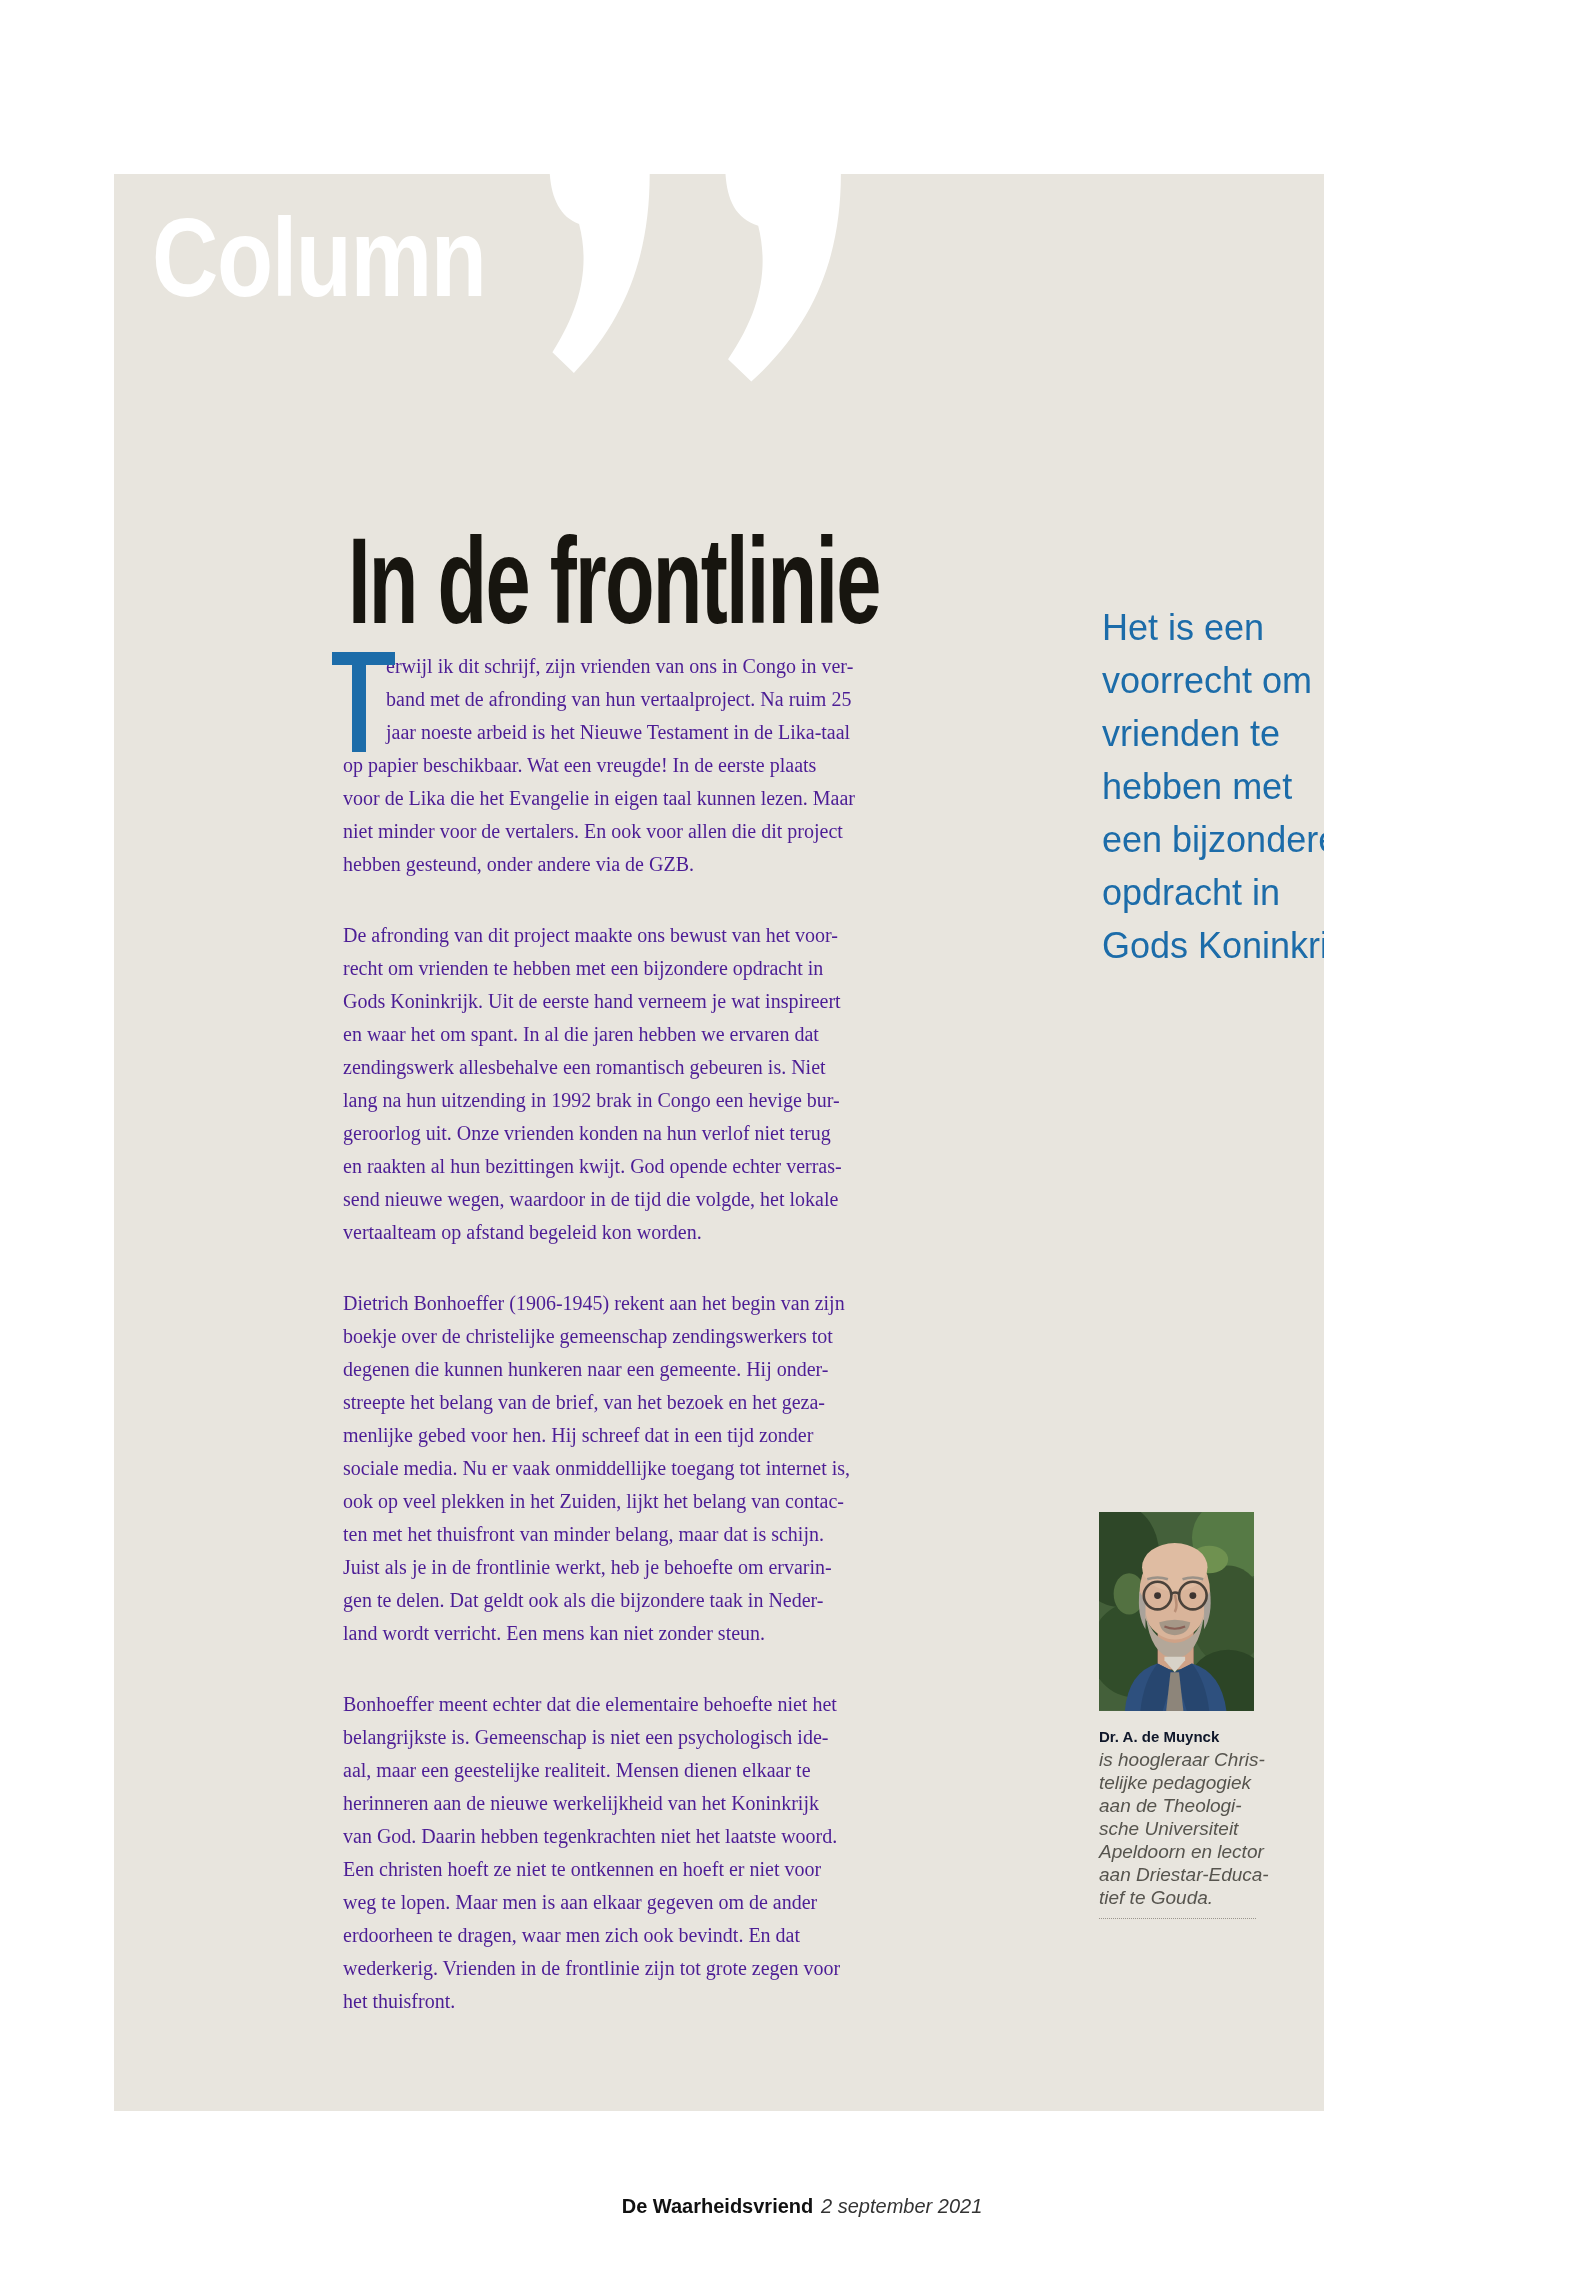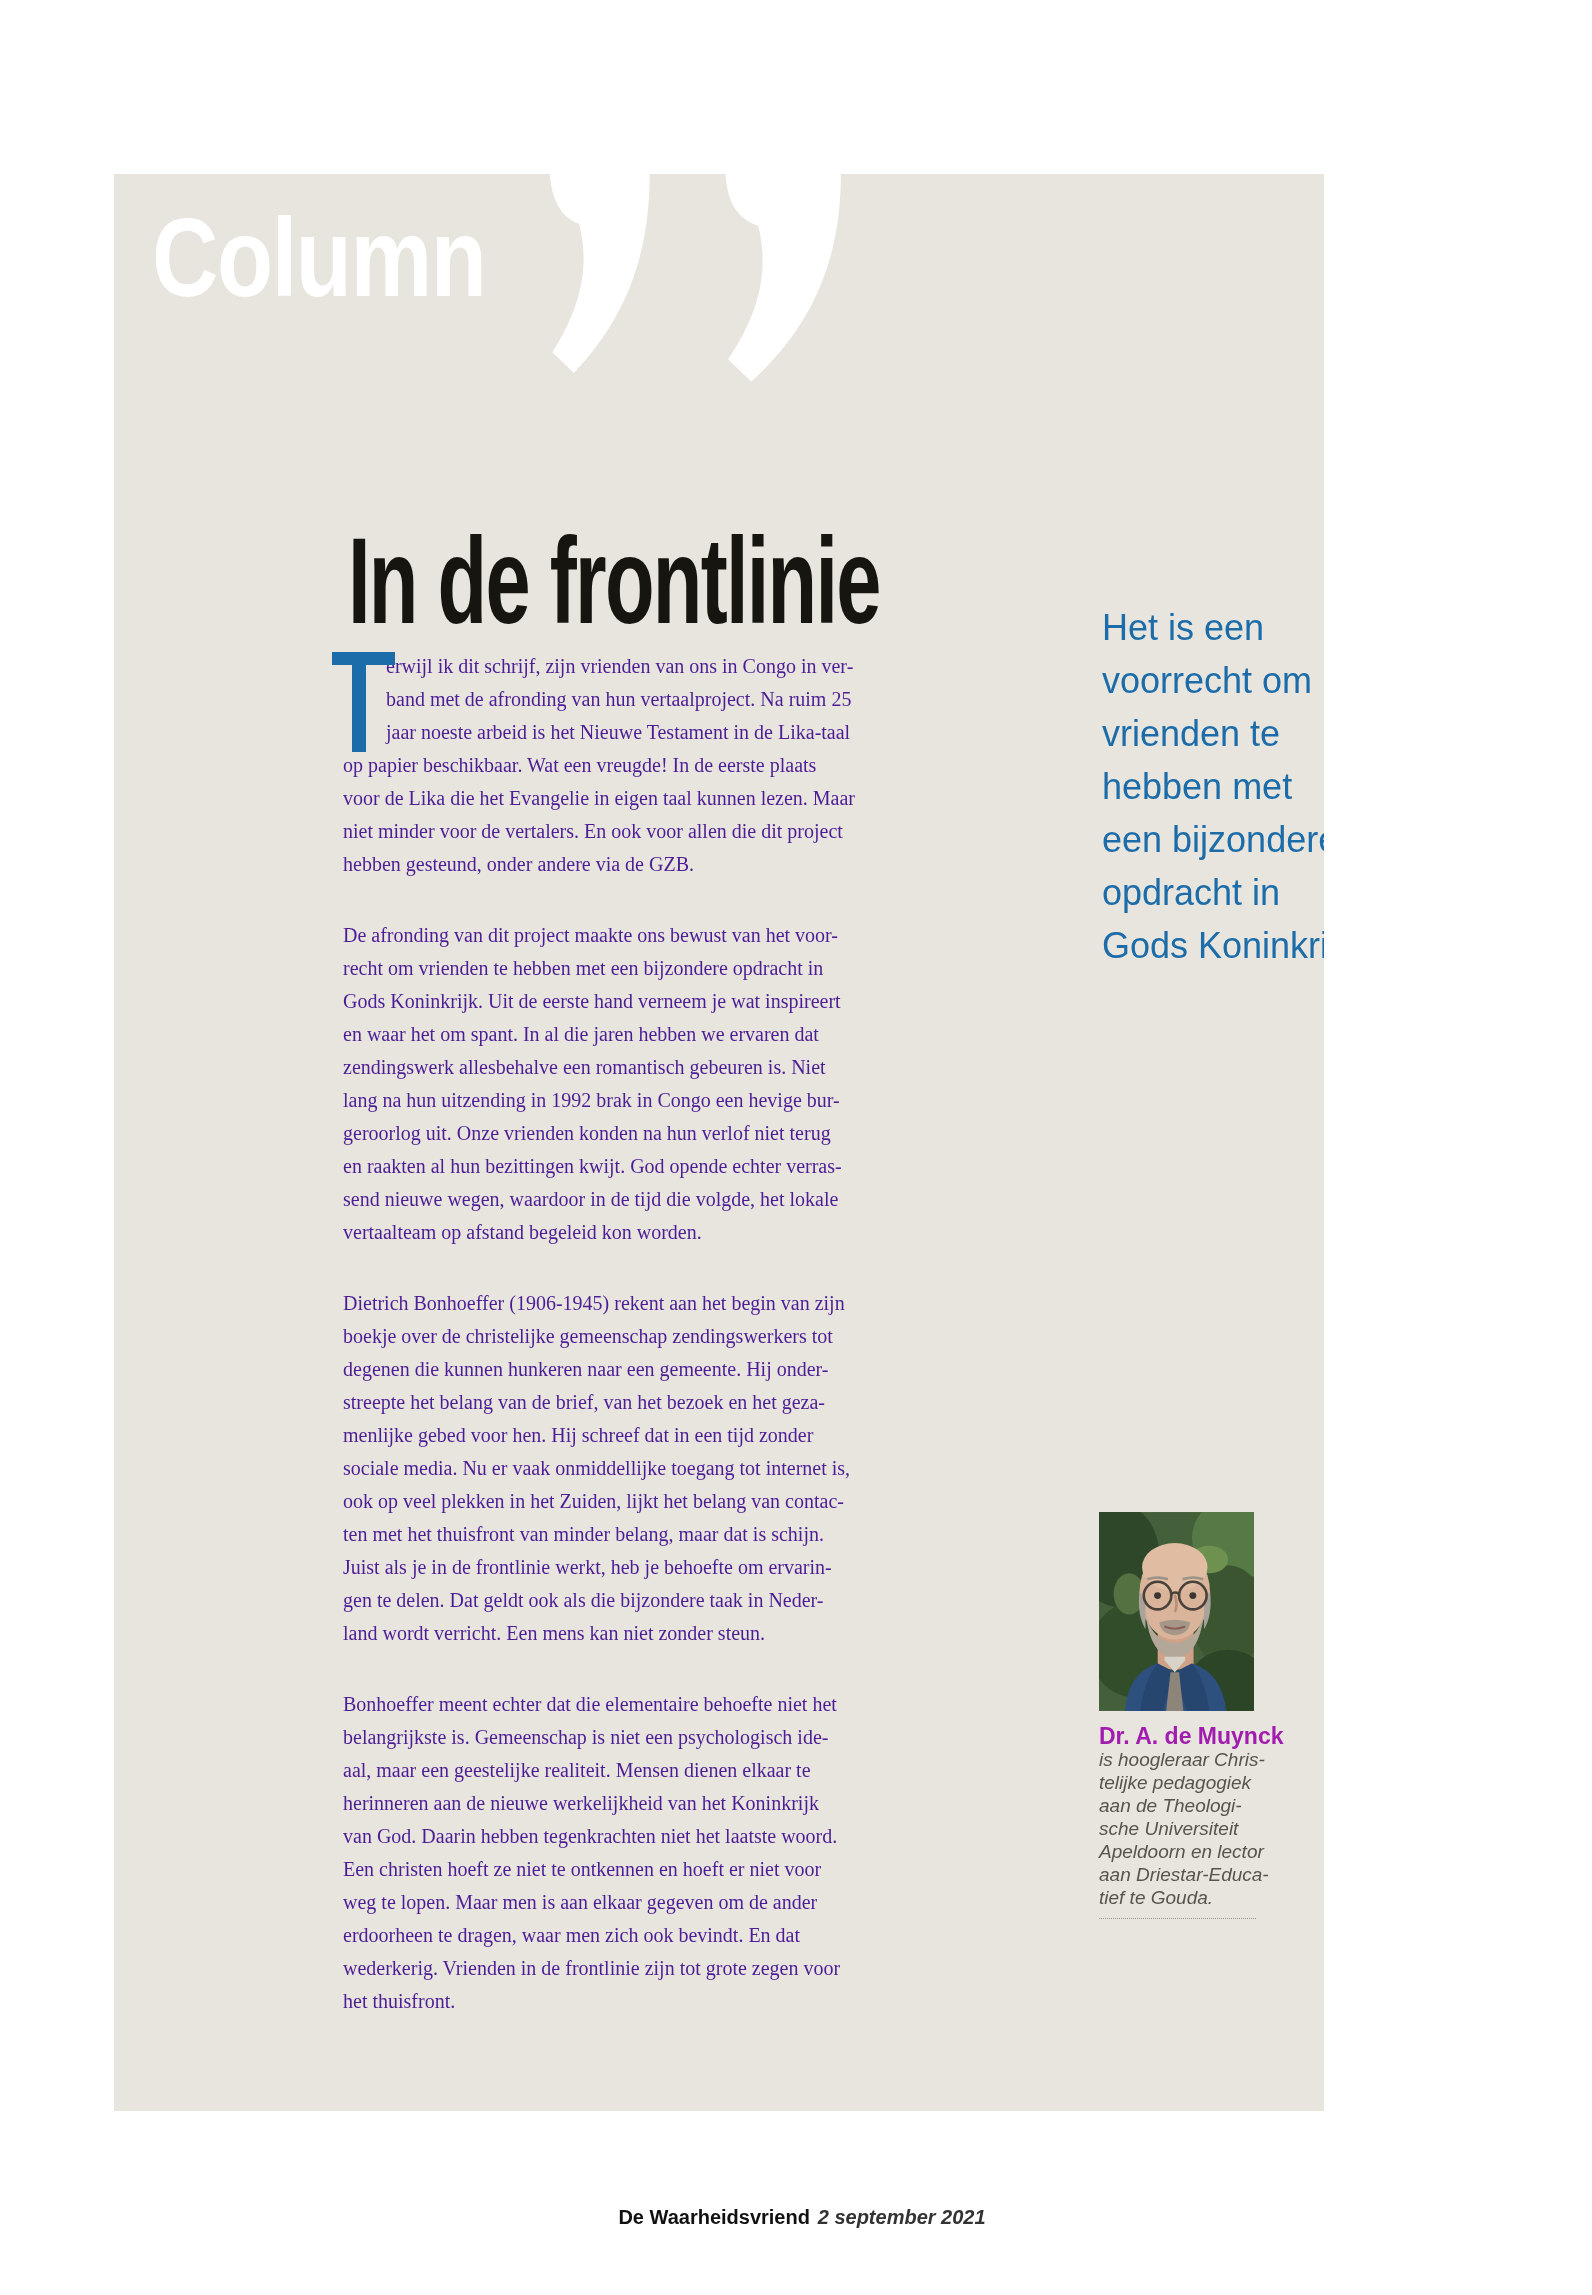--- a/index.html
+++ b/index.html
@@ -43,35 +43,35 @@
   .photo {
     position:absolute; left:1099px; top:1512px; width:155px; height:199px;
     overflow:hidden;
   }
   .author-caption {
     position:absolute; left:1099px; top:1725px; width:173px;
     font-family:"Liberation Sans", sans-serif;
     font-size:19px; line-height:23px; color:#56544e;
   }
   .author-name {
-    font-weight:bold; font-style:normal; font-size:23px; color:#a21caf;
+    font-weight:bold; font-style:normal; font-size:15px; color:#0f172a;
     white-space:nowrap; display:block;
   }
   .author-bio { font-style:italic; white-space:pre-line; display:block; }
   .caption-rule {
     position:absolute; left:1099px; top:1918px; width:157px; height:0;
     border-top:1.7px dotted #9a968e;
   }
   .footer-row {
     position:absolute; left:0; top:2195px; width:1592px;
     display:flex; justify-content:center; align-items:baseline; gap:7.8px;
     font-family:"Liberation Sans", sans-serif; font-size:20px; color:#111;
   }
   .footer-mag { font-weight:bold;margin-left:12px; }
-  .footer-date { font-style:italic; font-weight:bold; color:#333;margin-top:11px; }
+  .footer-date { font-style:italic; font-weight:normal; color:#333; }
   .page-number {
     position:absolute; left:1505px; top:2195px;
     font-family:"Liberation Sans", sans-serif; font-weight:bold;
     font-size:21px; color:#111;
   }
 </style>
 </head>
 <body>
 
 <div class="page">

